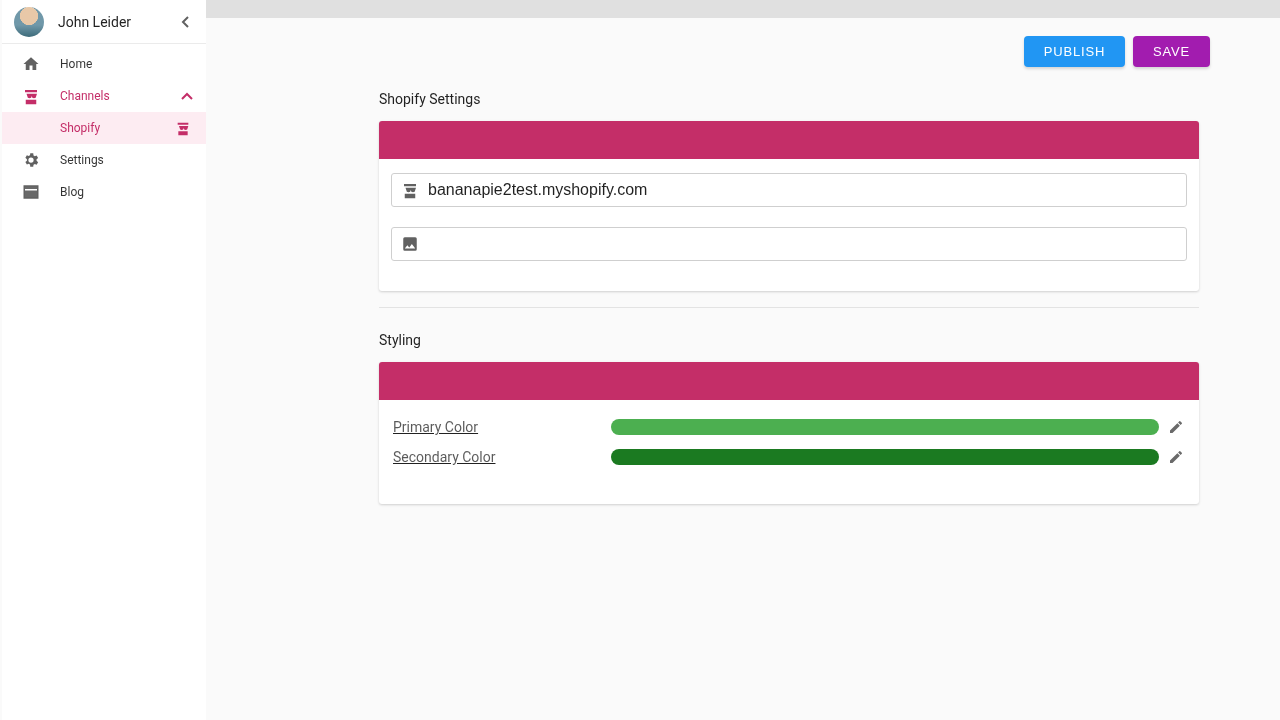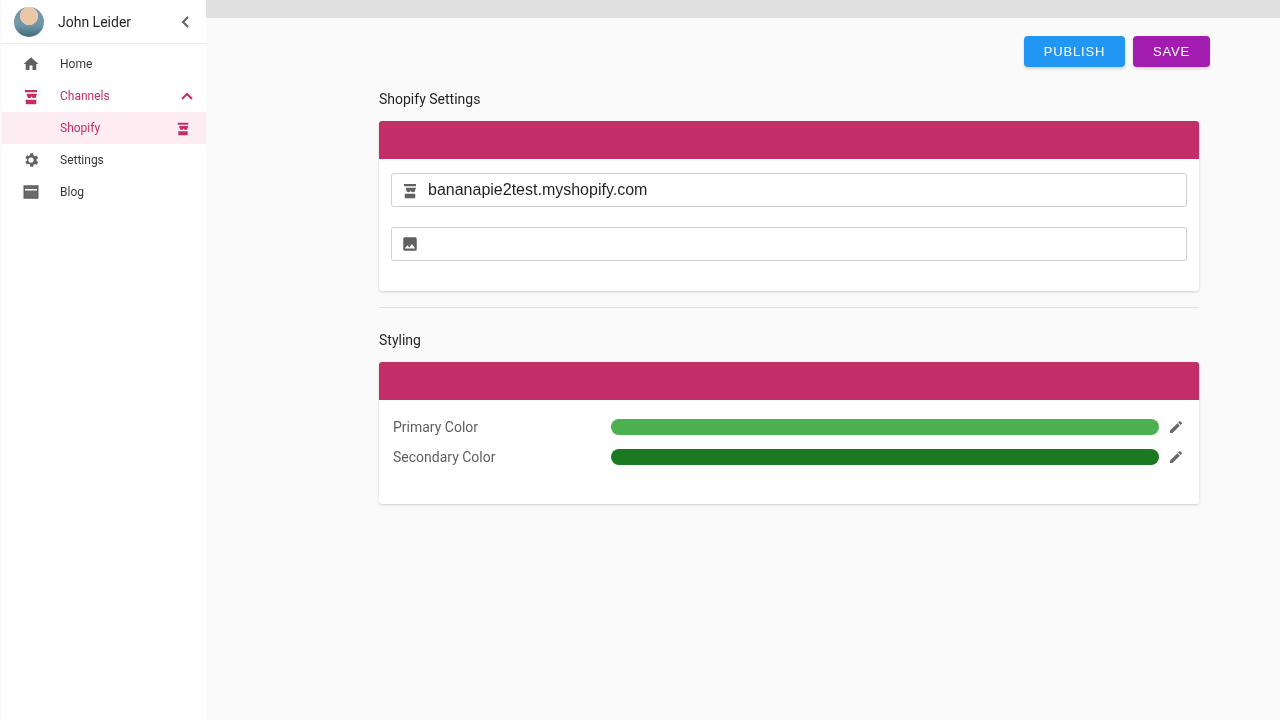--- a/index.html
+++ b/index.html
@@ -158,21 +158,21 @@
     margin-right: 8px;
   }
   .input-wrap input {
     border: none; outline: none;
     font-size: 16px;
     flex: 1;
     background: transparent;
     color: rgba(0,0,0,0.87);
   }
 
-  .card-body.styling { padding: 18px 14px 22px 14px; }
+  .card-body.styling { padding: 18px 14px 22px 14px; text-decoration: underline; }
   .color-row {
     display: flex;
     align-items: center;
     margin-bottom: 12px;
   }
   .color-row:last-child { margin-bottom: 16px; }
   .color-label {
     width: 218px;
     font-size: 14px;
     color: rgba(0,0,0,0.65);

